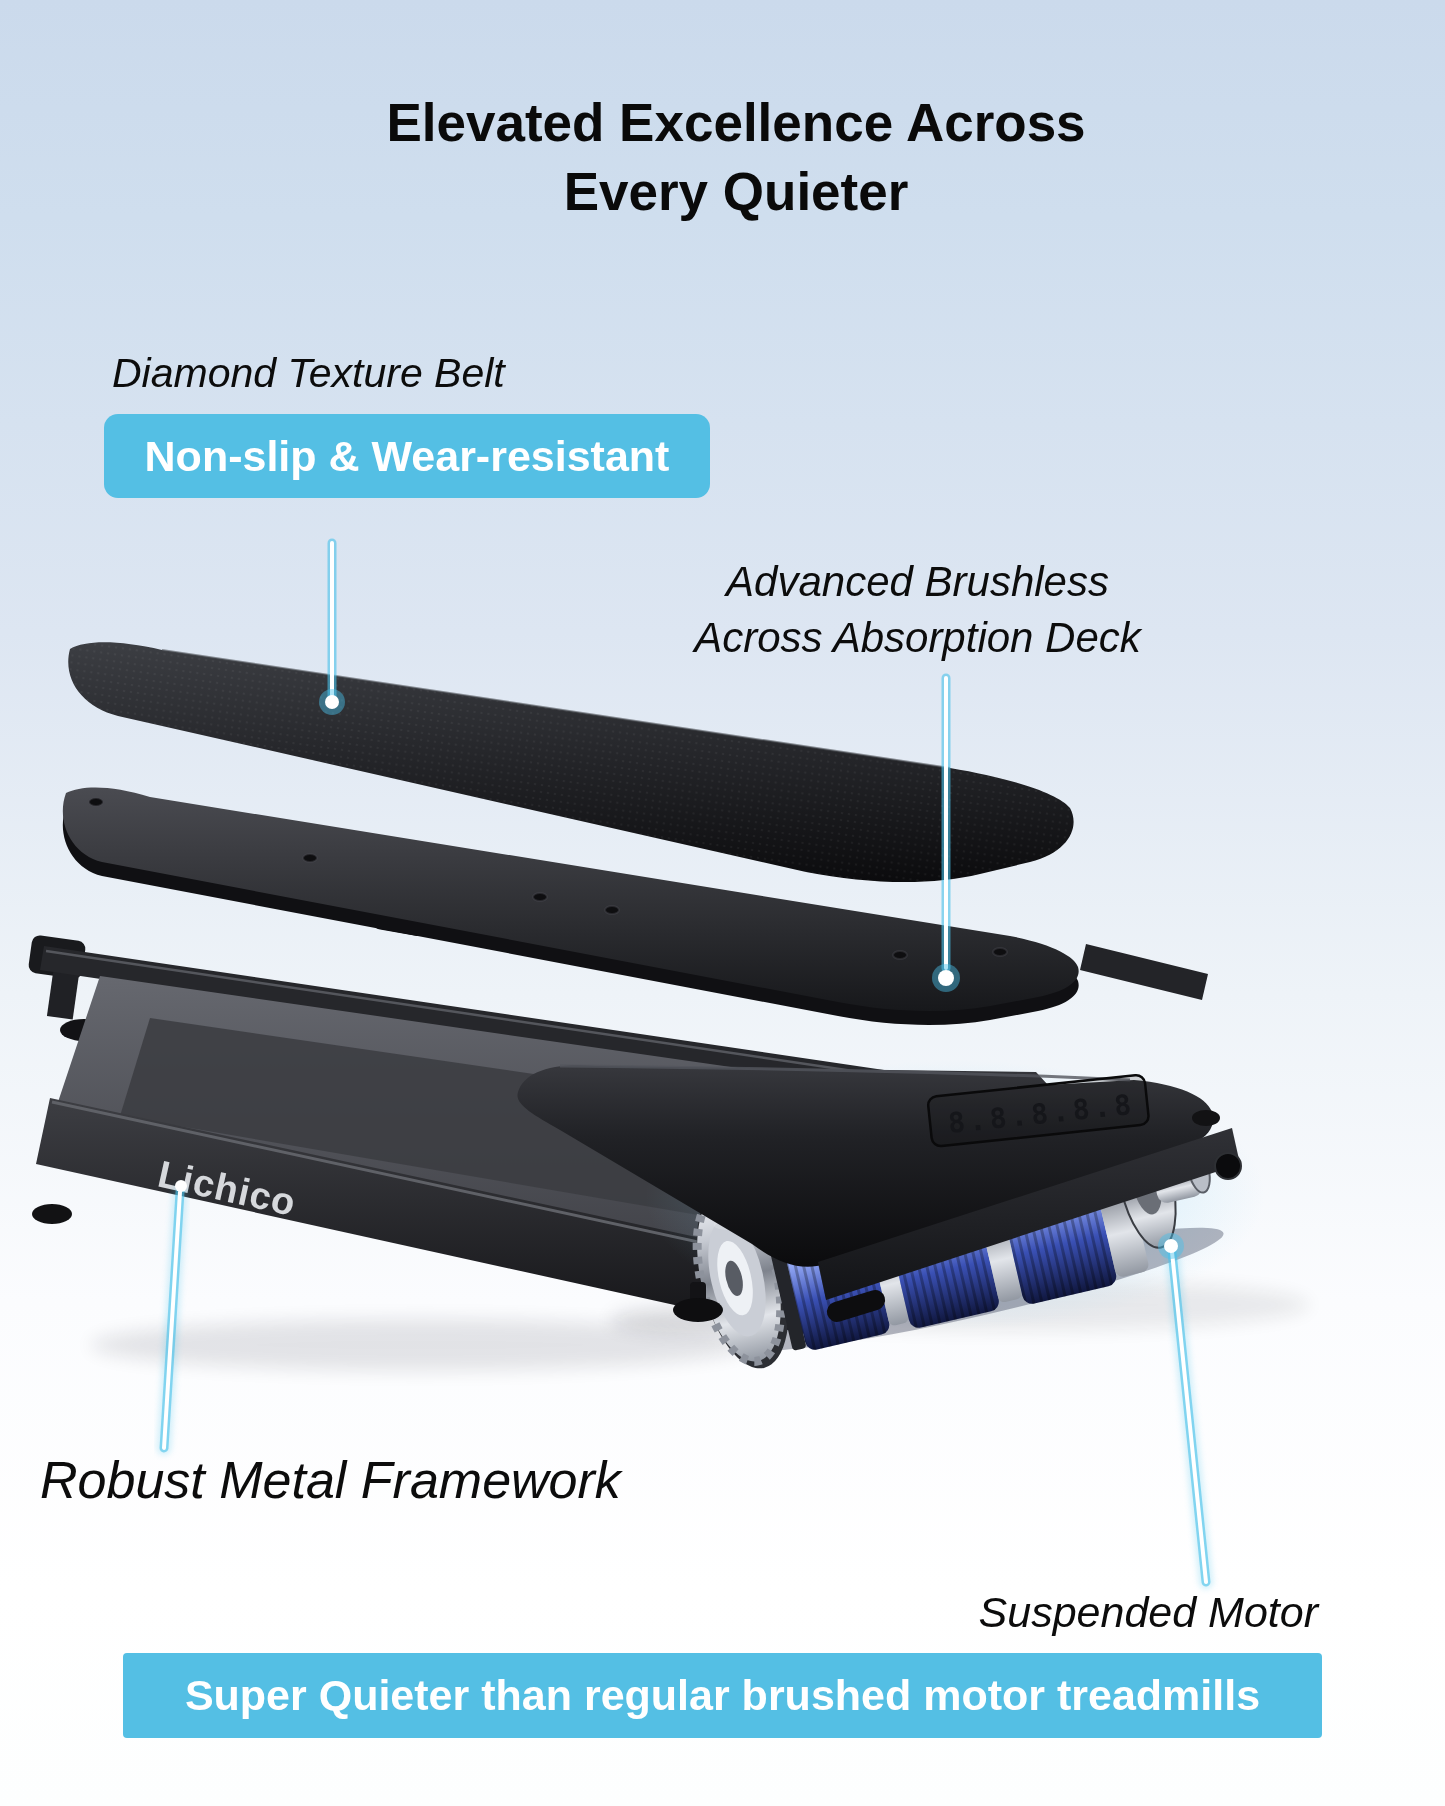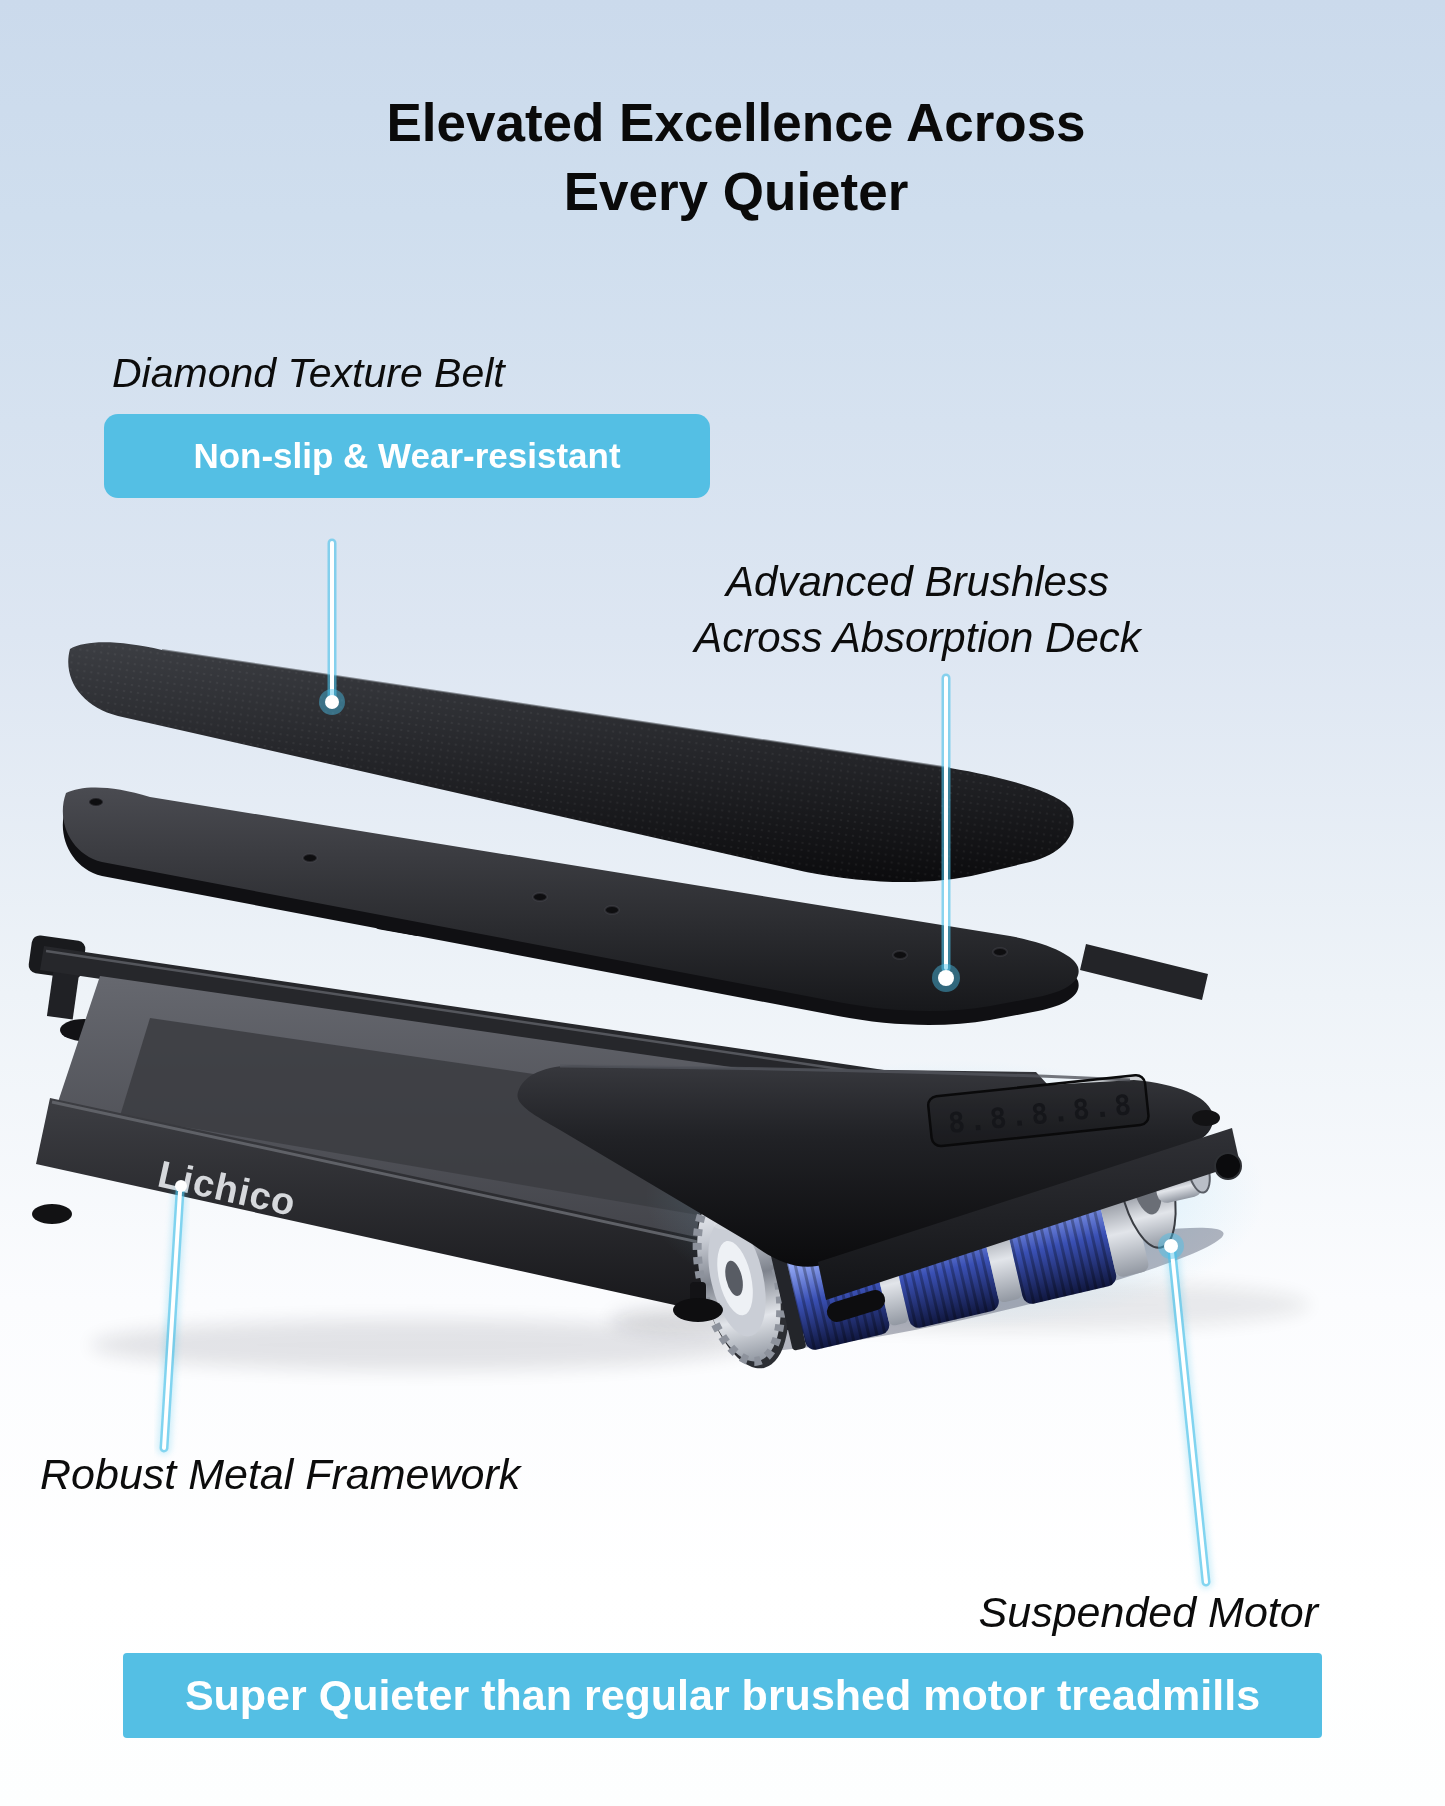--- a/index.html
+++ b/index.html
@@ -10,27 +10,27 @@
     padding-left:27px;
   }
   .title{
     position:absolute;top:52px;left:0;width:100%;
     text-align:center;font-size:53px;font-weight:700;color:#0a0a0a;line-height:1.32;
   }
   .title span{display:block;}
   .label{position:absolute;color:#0c0c0c;font-style:italic;white-space:nowrap;}
   .belt-label{left:112px;top:350px;font-size:41px;}
   .deck-label{left:650px;top:554px;width:535px;text-align:center;font-size:42px;line-height:1.34;white-space:normal;}
-  .frame-label{left:40px;top:1450px;font-size:43px;}
+  .frame-label{left:40px;top:1450px;font-size:52px;}
   .motor-label{left:950px;top:1588px;width:368px;text-align:right;font-size:43px;}
   .cyan-box{
     position:absolute;display:flex;align-items:center;justify-content:center;
     background:var(--accent,#54bfe4);color:#ffffff;font-weight:700;
   }
-  .belt-badge{left:104px;top:414px;width:606px;height:84px;border-radius:14px;font-size:35px;}
+  .belt-badge{left:104px;top:414px;width:606px;height:84px;border-radius:14px;font-size:43px;}
   .banner{left:123px;top:1653px;width:1199px;height:85px;border-radius:4px;font-size:43px;}
   .art{position:absolute;left:0;top:0;width:1445px;height:1806px;}
 </style>
 </head>
 <body>
 
 <div class="page">
 
   <h1 class="title">
       <span>Elevated Excellence Across</span>

